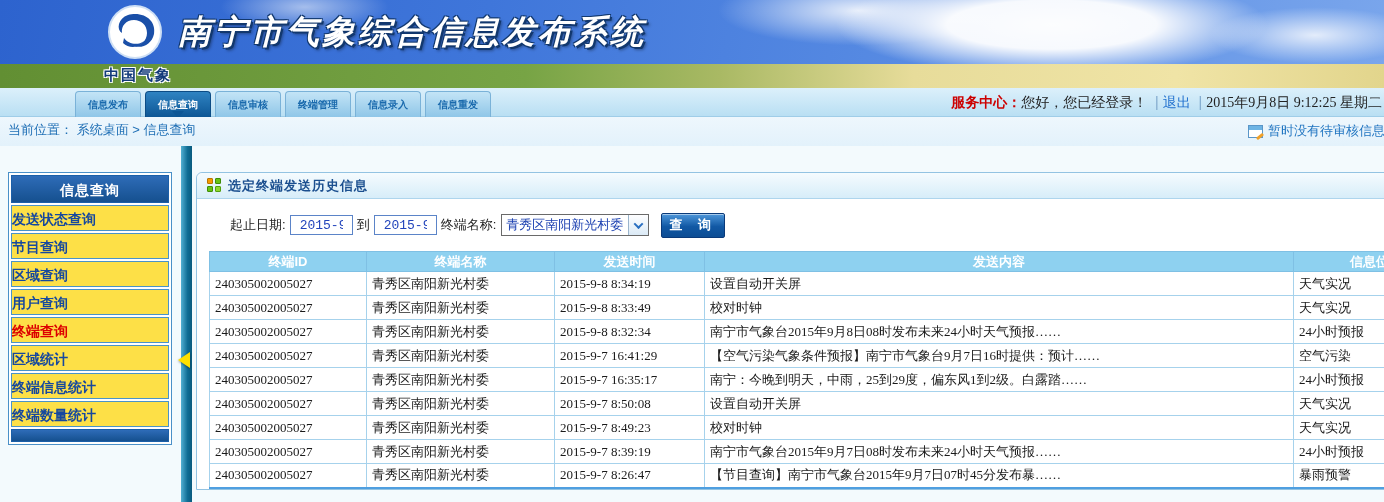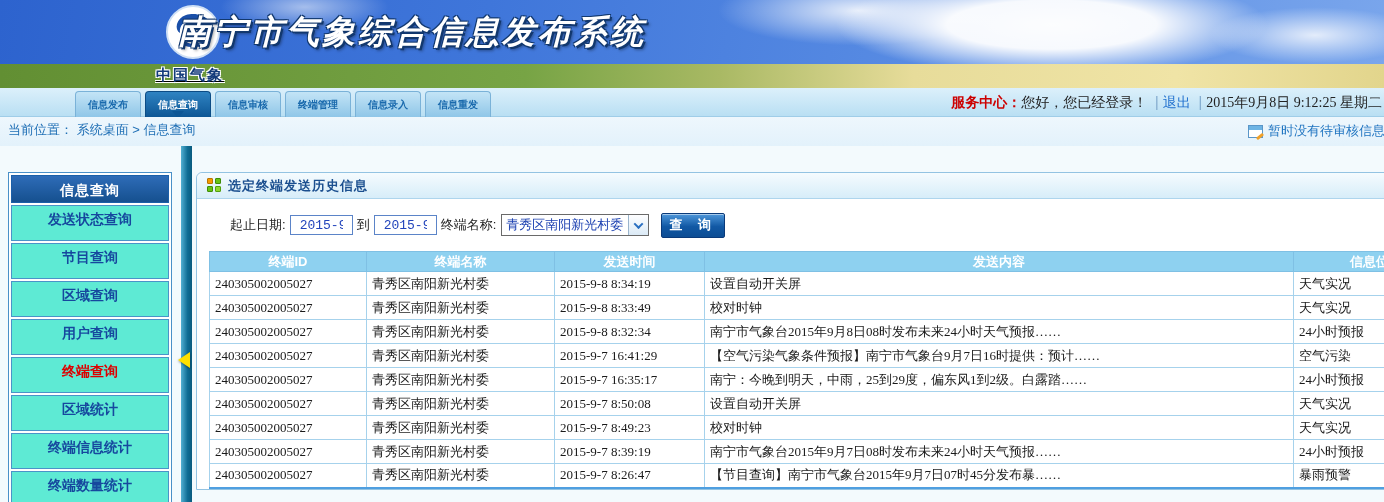--- a/index.html
+++ b/index.html
@@ -25,21 +25,21 @@
   .field {
     position:absolute; left:0; bottom:0; width:100%; height:24px;
     background:linear-gradient(90deg,#628f33 0%,#77a445 38%,#a9b964 52%,#e7dc9a 66%,#f0e4a6 85%,#e2d58c 100%);
   }
   .field .flowers {
     position:absolute; left:0; top:0; height:100%; width:58%;
     background-image:radial-gradient(circle 1px at 3px 2px, #fff 60%, transparent 61%),
                      radial-gradient(circle 1px at 8px 6px, #ffffffcc 60%, transparent 61%);
     background-size:11px 8px, 13px 9px;
   }
-  .logo-wrap { position:absolute; left:104px; top:4px; width:120px; text-align:right;text-decoration:underline; }
+  .logo-wrap { position:absolute; left:104px; top:4px; width:120px; text-align:left; }
   .logo-caption {
     margin-top:2px; font-size:15px; font-weight:bold; color:#123a7a; letter-spacing:2px;
     text-shadow:1px 1px 0 #fff,-1px -1px 0 #fff,1px -1px 0 #fff,-1px 1px 0 #fff;
   }
   .app-title {
     position:absolute; left:178px; top:10px;
     font-size:33px; font-weight:bold; color:#ffffff; letter-spacing:3px;
     text-shadow:2px 2px 0 #12386e,-1px -1px 0 #12386e,1px -1px 0 #12386e,-1px 1px 0 #12386e,3px 3px 3px rgba(0,0,0,.35);
     font-style:italic;
   }
@@ -115,22 +115,22 @@
     position:absolute; left:8px; top:26px; width:164px;
     background:#fff; border:1px solid #4a90c8; padding:2px;
   }
   .side-title {
     height:28px; line-height:28px; text-align:center;
     background:linear-gradient(#2e6cb8,#15508f);
     color:#fff; font-size:14px; font-weight:bold; letter-spacing:1px;
     border:1px solid #1b5fa8;
   }
   .side-item {
-    height:36px; line-height:27px; margin-top:2px; text-align:center;
-    background:#5eead4; border:1px solid #4a93c8;
+    height:26px; line-height:27px; margin-top:2px; 
+    background:#fde047; border:1px solid #4a93c8;
     color:#16489e; font-size:14px; font-weight:bold; cursor:pointer;
   }
   .side-item.active { color:#dd0000; }
   .side-footer {
     height:13px; margin-top:2px;
     background:linear-gradient(#2e6cb8,#15508f); border:1px solid #1b5fa8;
   }
 
   
   .main-panel {

